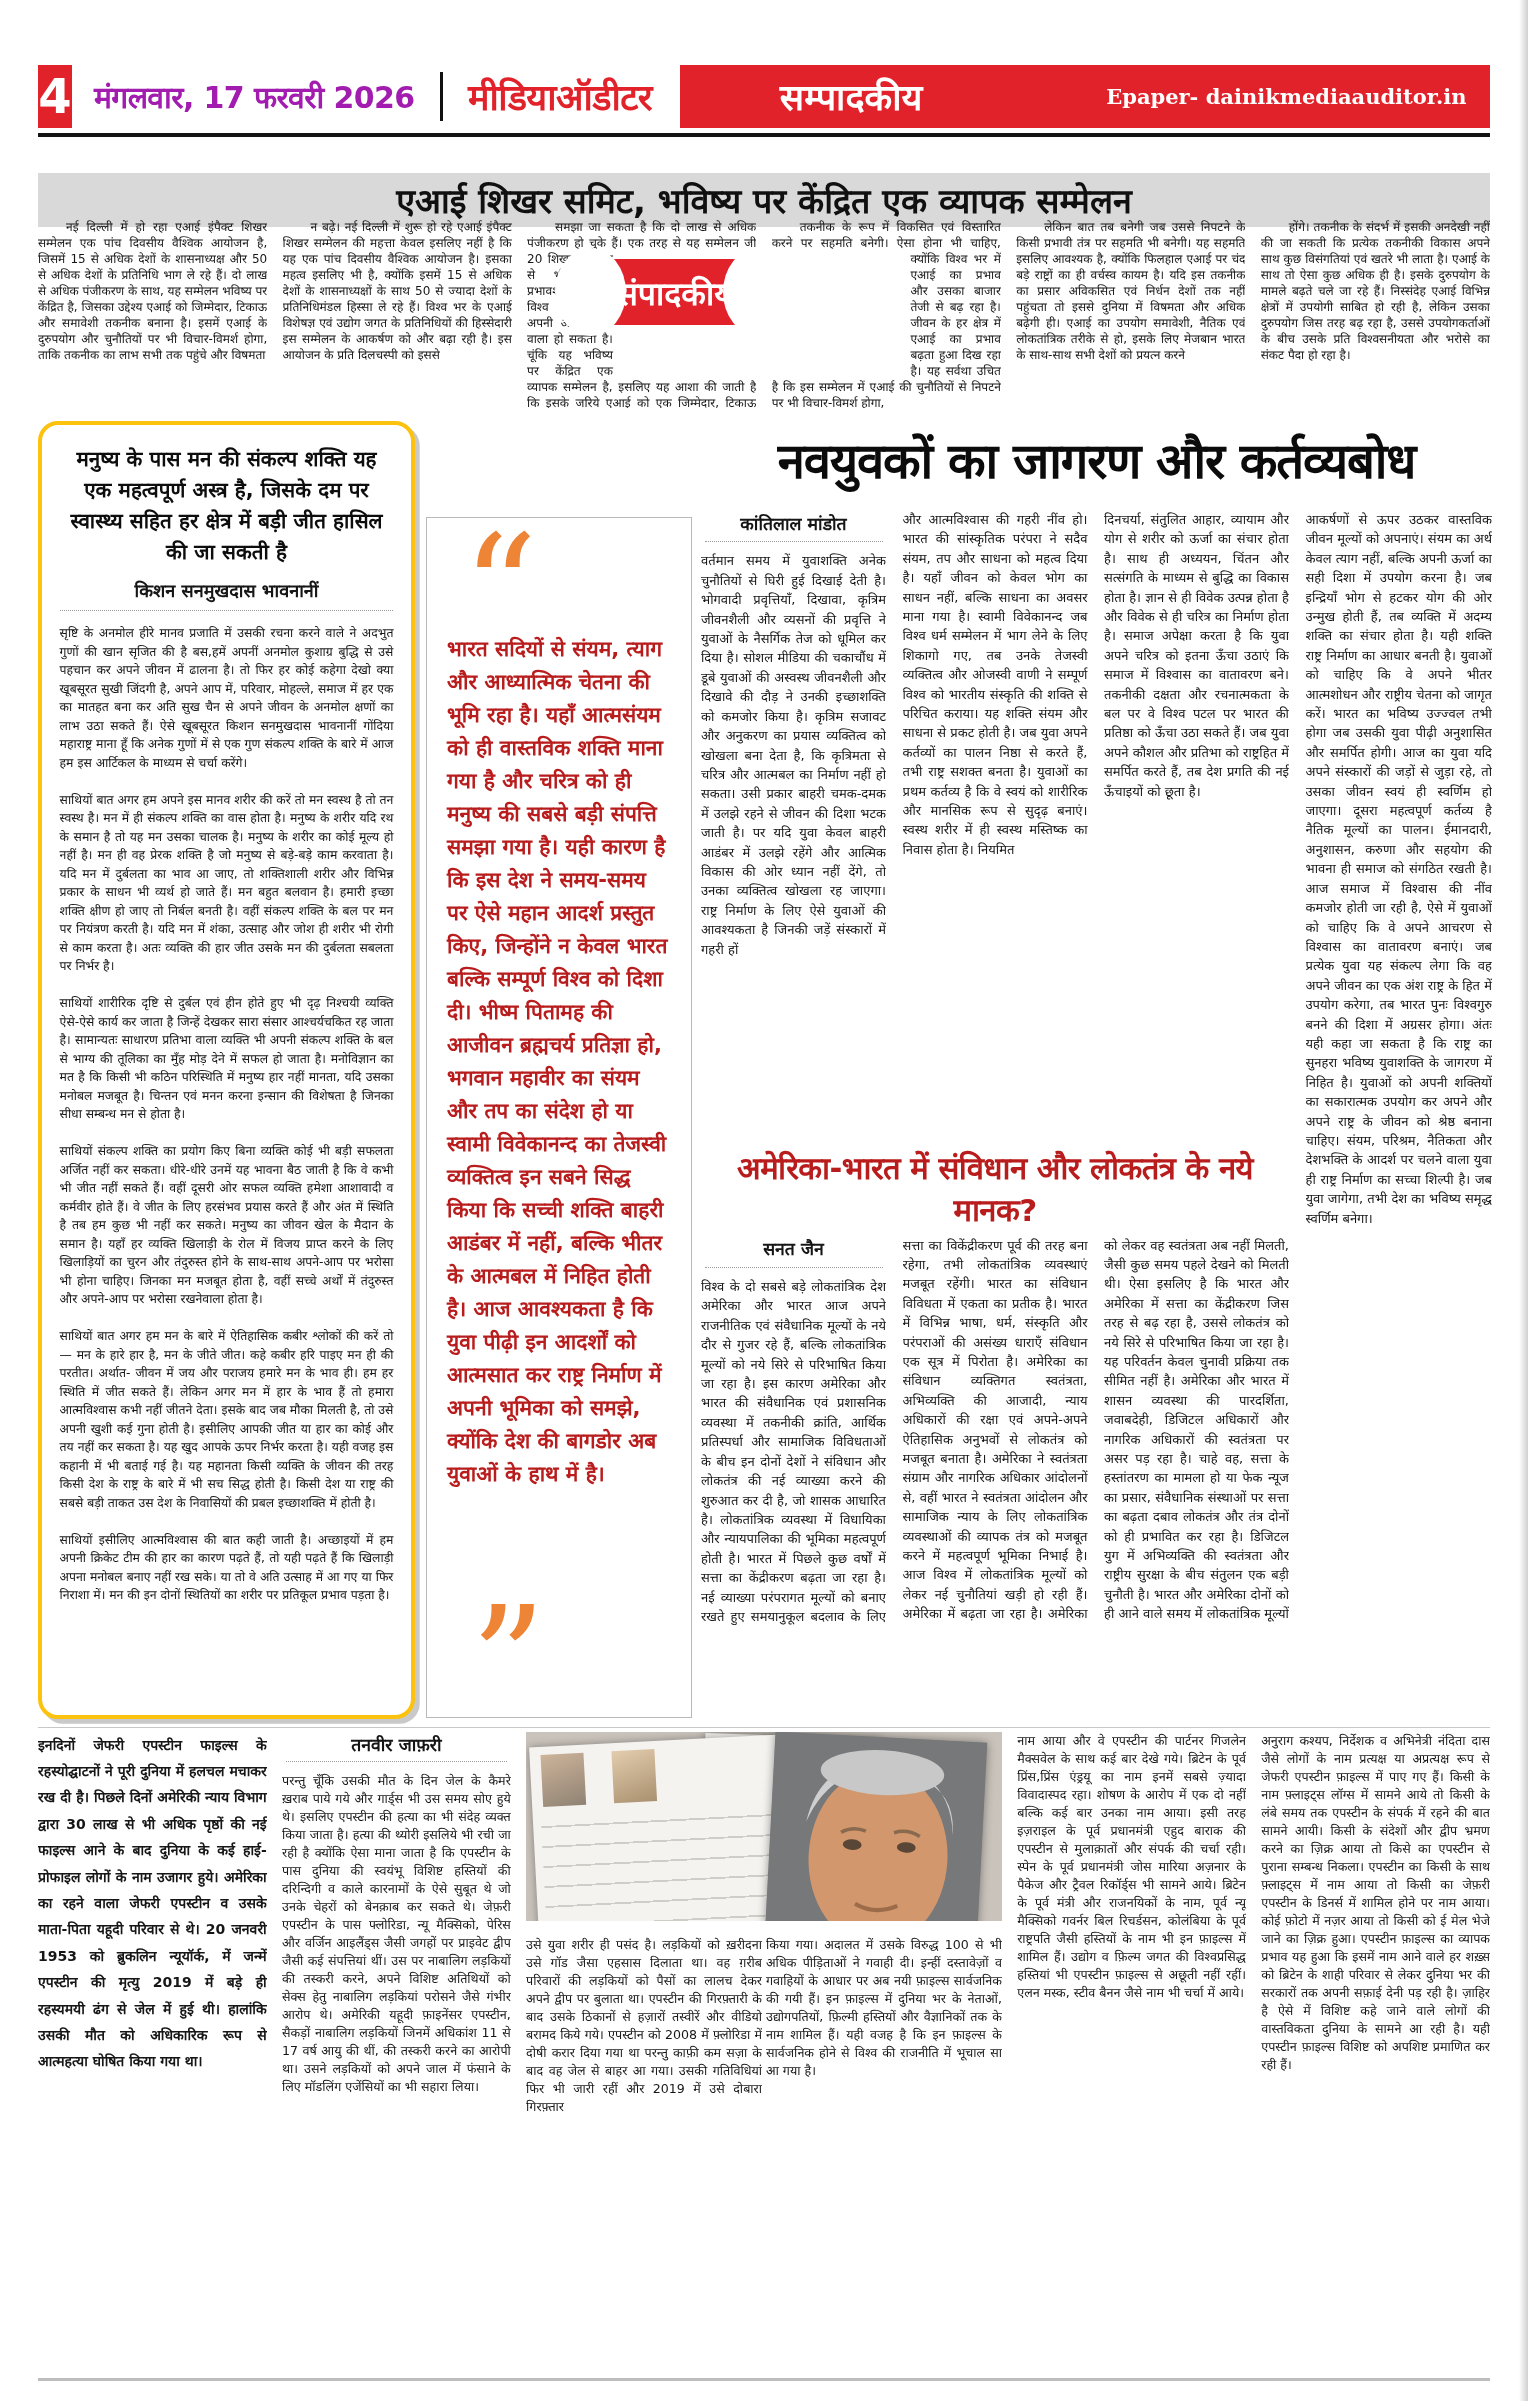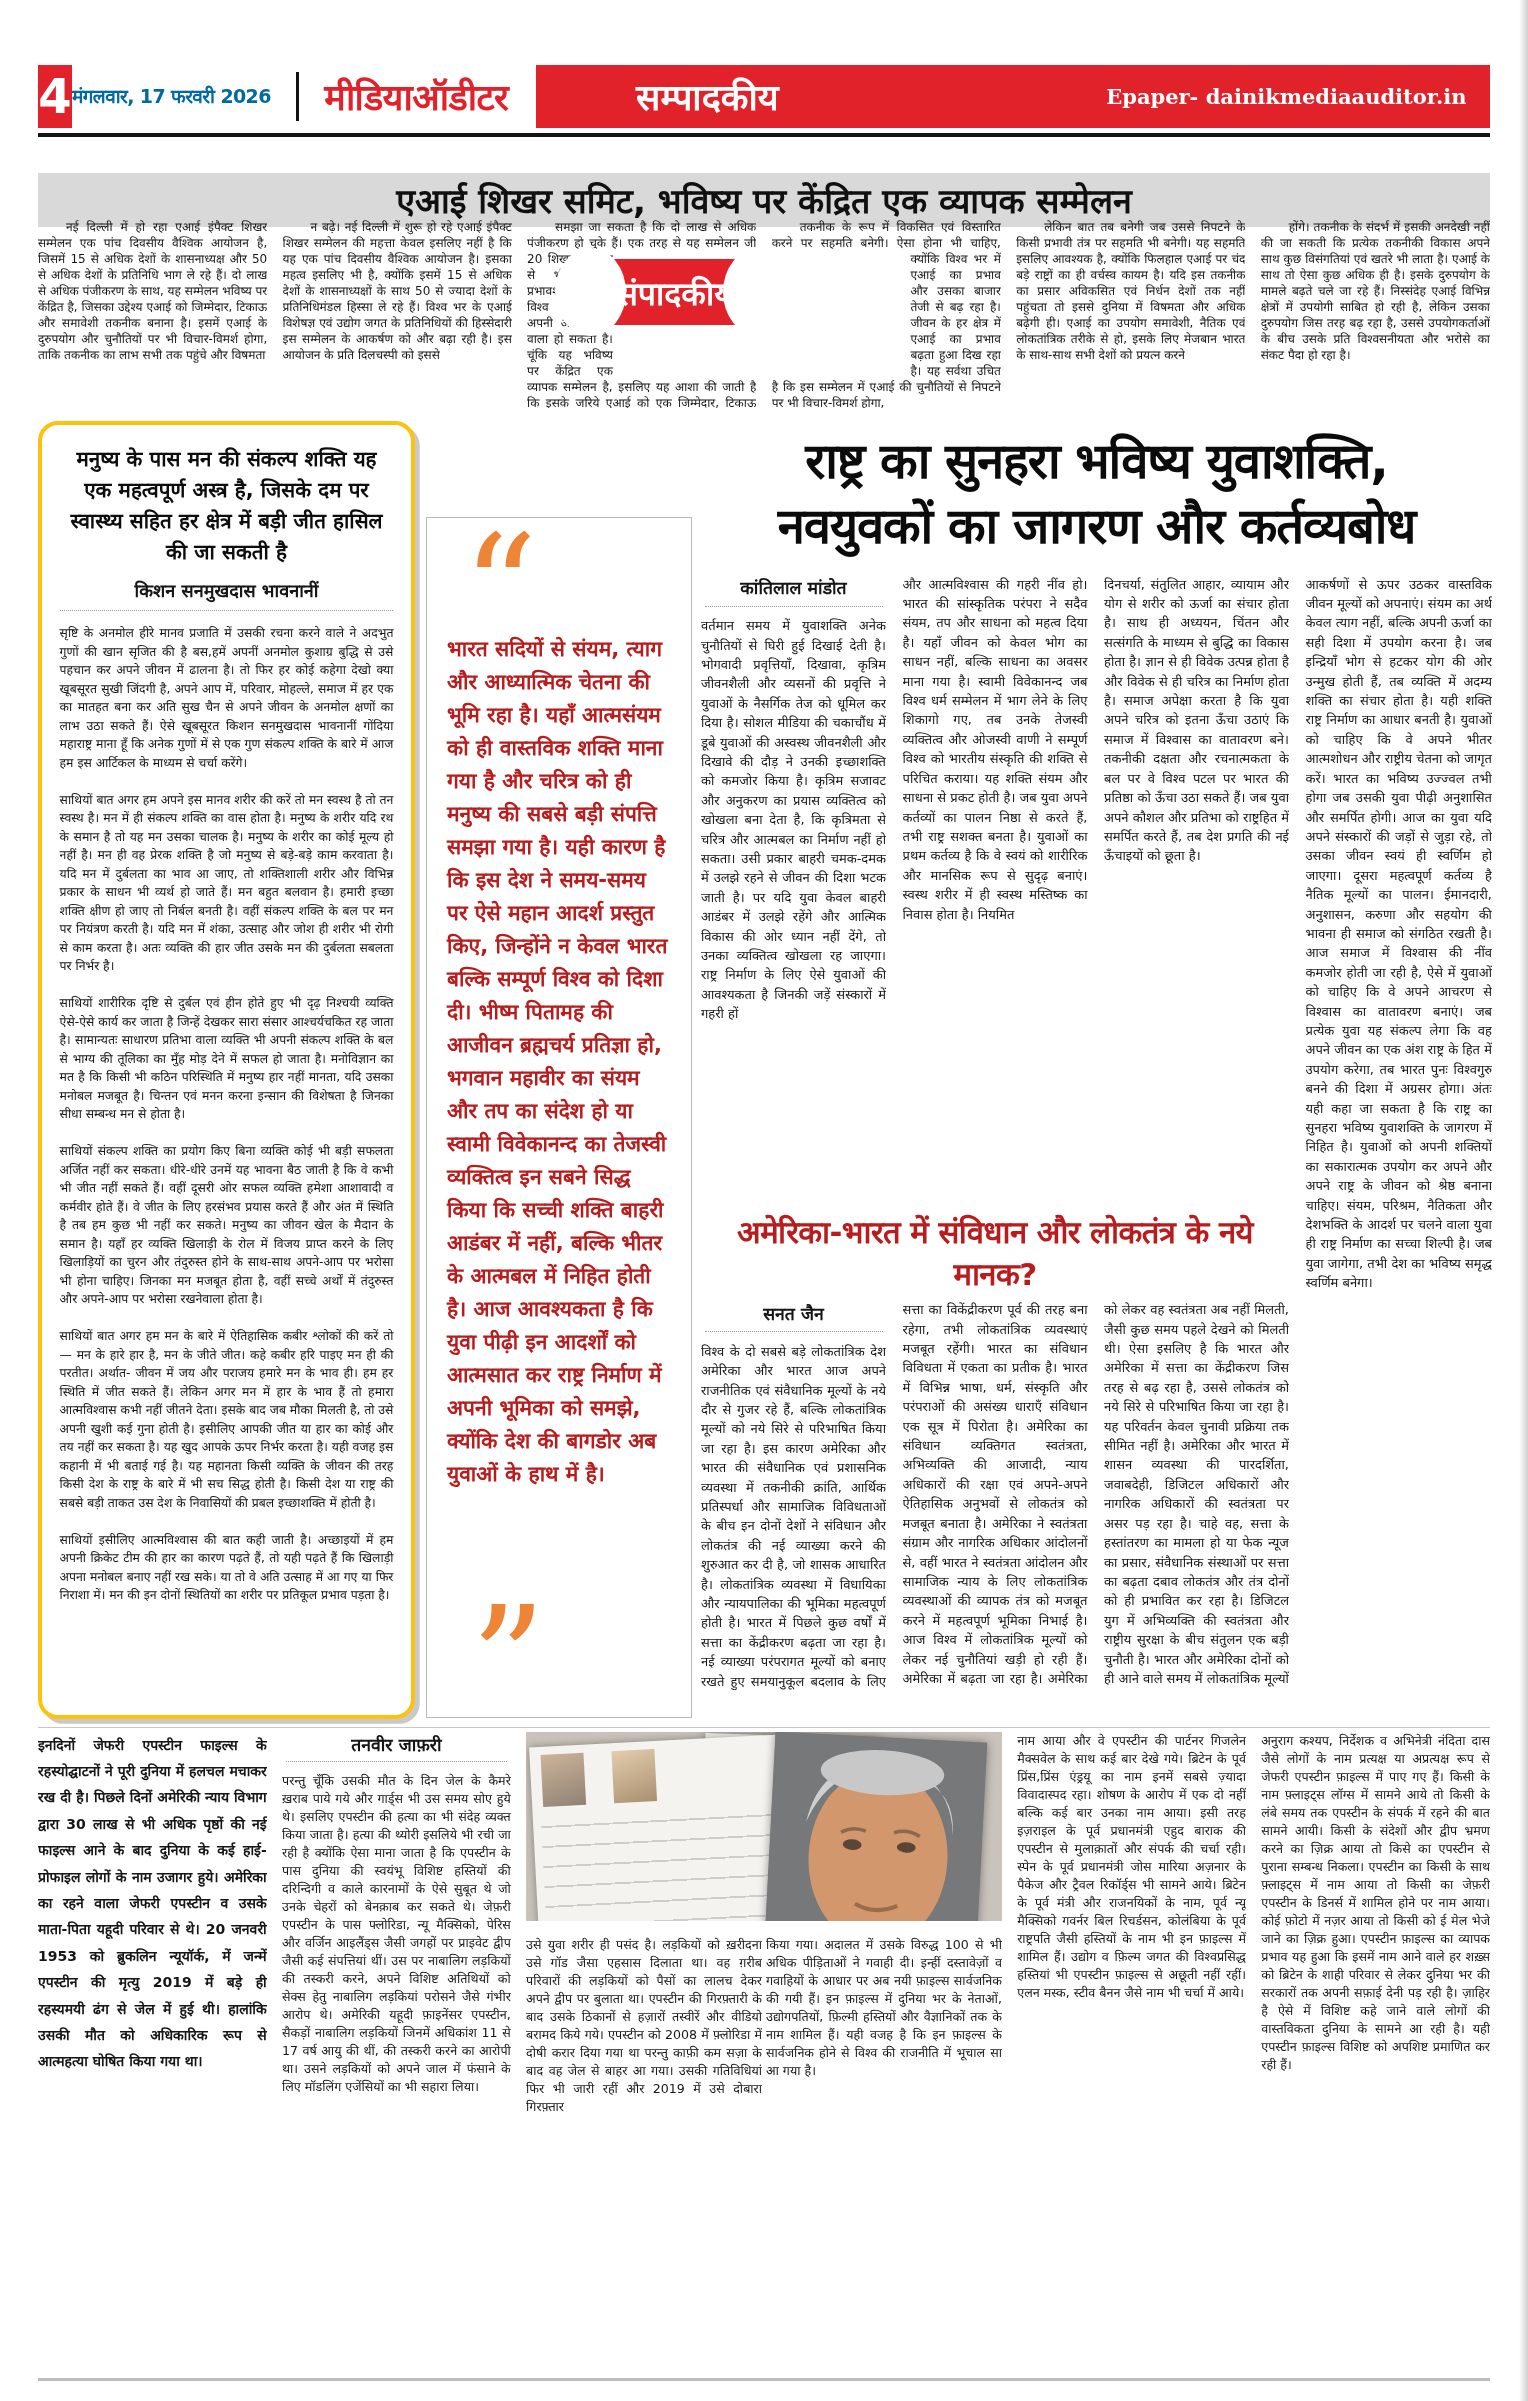--- a/index.html
+++ b/index.html
@@ -5,21 +5,21 @@
   html,body{margin:0;padding:0;}
   body{
     width:1528px;height:2401px;position:relative;background:#ffffff;
     font-family:"DejaVu Sans","Liberation Sans",sans-serif;color:#161616;
     overflow:hidden;
   }
   
   .hdr{position:absolute;left:38px;top:63px;width:1452px;height:66px;display:flex;align-items:center;}
   .pagenum{width:34px;height:63px;background:var(--red);color:#fff;font-weight:700;
     font-size:48px;display:flex;align-items:center;justify-content:center;}
-  .hdr-date{font-weight:700;font-size:19px;color:#0369a1;letter-spacing:-0.6px;}
+  .hdr-date{font-weight:700;font-size:30px;color:#a21caf;margin-left:22px;letter-spacing:-0.6px;}
   .hdr-bar{width:3.5px;height:49px;background:#111;margin:0 25px;}
   .masthead{color:var(--red);font-weight:700;font-size:36px;letter-spacing:-0.6px;}
   .red-band{margin-left:28px;flex:1;height:63px;background:var(--red);display:flex;align-items:center;}
   .red-band .section{color:#fff;font-weight:700;font-size:36px;margin-left:100px;}
   .red-band .epaper{color:#fff;font-size:21px;margin-left:auto;margin-right:23.5px;
     font-family:"DejaVu Serif","Liberation Serif",serif;font-weight:700;}
   .rule-black{position:absolute;left:38px;top:133px;width:1452px;height:4.1px;background:#141414;}
   
   .lead-hl{position:absolute;left:38px;top:150px;width:1452px;height:54px;background:#d9d9d9;
     display:flex;align-items:center;justify-content:center;font-weight:700;font-size:34px;color:#101010;}
@@ -144,21 +144,20 @@
 </article>
 
 <aside class="quote-box">
   <div class="q-open">“</div>
   <p class="q-text">भारत सदियों से संयम, त्याग और आध्यात्मिक चेतना की भूमि रहा है। यहाँ आत्मसंयम को ही वास्तविक शक्ति माना गया है और चरित्र को ही मनुष्य की सबसे बड़ी संपत्ति समझा गया है। यही कारण है कि इस देश ने समय-समय पर ऐसे महान आदर्श प्रस्तुत किए, जिन्होंने न केवल भारत बल्कि सम्पूर्ण विश्व को दिशा दी। भीष्म पितामह की आजीवन ब्रह्मचर्य प्रतिज्ञा हो, भगवान महावीर का संयम और तप का संदेश हो या स्वामी विवेकानन्द का तेजस्वी व्यक्तित्व इन सबने सिद्ध किया कि सच्ची शक्ति बाहरी आडंबर में नहीं, बल्कि भीतर के आत्मबल में निहित होती है। आज आवश्यकता है कि युवा पीढ़ी इन आदर्शों को आत्मसात कर राष्ट्र निर्माण में अपनी भूमिका को समझे, क्योंकि देश की बागडोर अब युवाओं के हाथ में है।</p>
   <div class="q-close">”</div>
 </aside>
 
 <article class="main-art">
   <h1>
-    <span style="display:block">राष्ट्र का सुनहरा भविष्य युवाशक्ति,</span>
     <span style="display:block">नवयुवकों का जागरण और कर्तव्यबोध</span>
   </h1>
   <div class="ya-body">
     <div class="ya-left">
       <div class="ya-row">
         <div class="ya-col">
           <div class="by-line">कांतिलाल मांडोत</div>
           <span>वर्तमान समय में युवाशक्ति अनेक चुनौतियों से घिरी हुई दिखाई देती है। भोगवादी प्रवृत्तियाँ, दिखावा, कृत्रिम जीवनशैली और व्यसनों की प्रवृत्ति ने युवाओं के नैसर्गिक तेज को धूमिल कर दिया है। सोशल मीडिया की चकाचौंध में डूबे युवाओं की अस्वस्थ जीवनशैली और दिखावे की दौड़ ने उनकी इच्छाशक्ति को कमजोर किया है। कृत्रिम सजावट और अनुकरण का प्रयास व्यक्तित्व को खोखला बना देता है, कि कृत्रिमता से चरित्र और आत्मबल का निर्माण नहीं हो सकता। उसी प्रकार बाहरी चमक-दमक में उलझे रहने से जीवन की दिशा भटक जाती है। पर यदि युवा केवल बाहरी आडंबर में उलझे रहेंगे और आत्मिक विकास की ओर ध्यान नहीं देंगे, तो उनका व्यक्तित्व खोखला रह जाएगा। राष्ट्र निर्माण के लिए ऐसे युवाओं की आवश्यकता है जिनकी जड़ें संस्कारों में गहरी हों</span>
         </div>
         <div class="ya-col"><span>और आत्मविश्वास की गहरी नींव हो। भारत की सांस्कृतिक परंपरा ने सदैव संयम, तप और साधना को महत्व दिया है। यहाँ जीवन को केवल भोग का साधन नहीं, बल्कि साधना का अवसर माना गया है। स्वामी विवेकानन्द जब विश्व धर्म सम्मेलन में भाग लेने के लिए शिकागो गए, तब उनके तेजस्वी व्यक्तित्व और ओजस्वी वाणी ने सम्पूर्ण विश्व को भारतीय संस्कृति की शक्ति से परिचित कराया। यह शक्ति संयम और साधना से प्रकट होती है। जब युवा अपने कर्तव्यों का पालन निष्ठा से करते हैं, तभी राष्ट्र सशक्त बनता है। युवाओं का प्रथम कर्तव्य है कि वे स्वयं को शारीरिक और मानसिक रूप से सुदृढ़ बनाएं। स्वस्थ शरीर में ही स्वस्थ मस्तिष्क का निवास होता है। नियमित</span></div>

